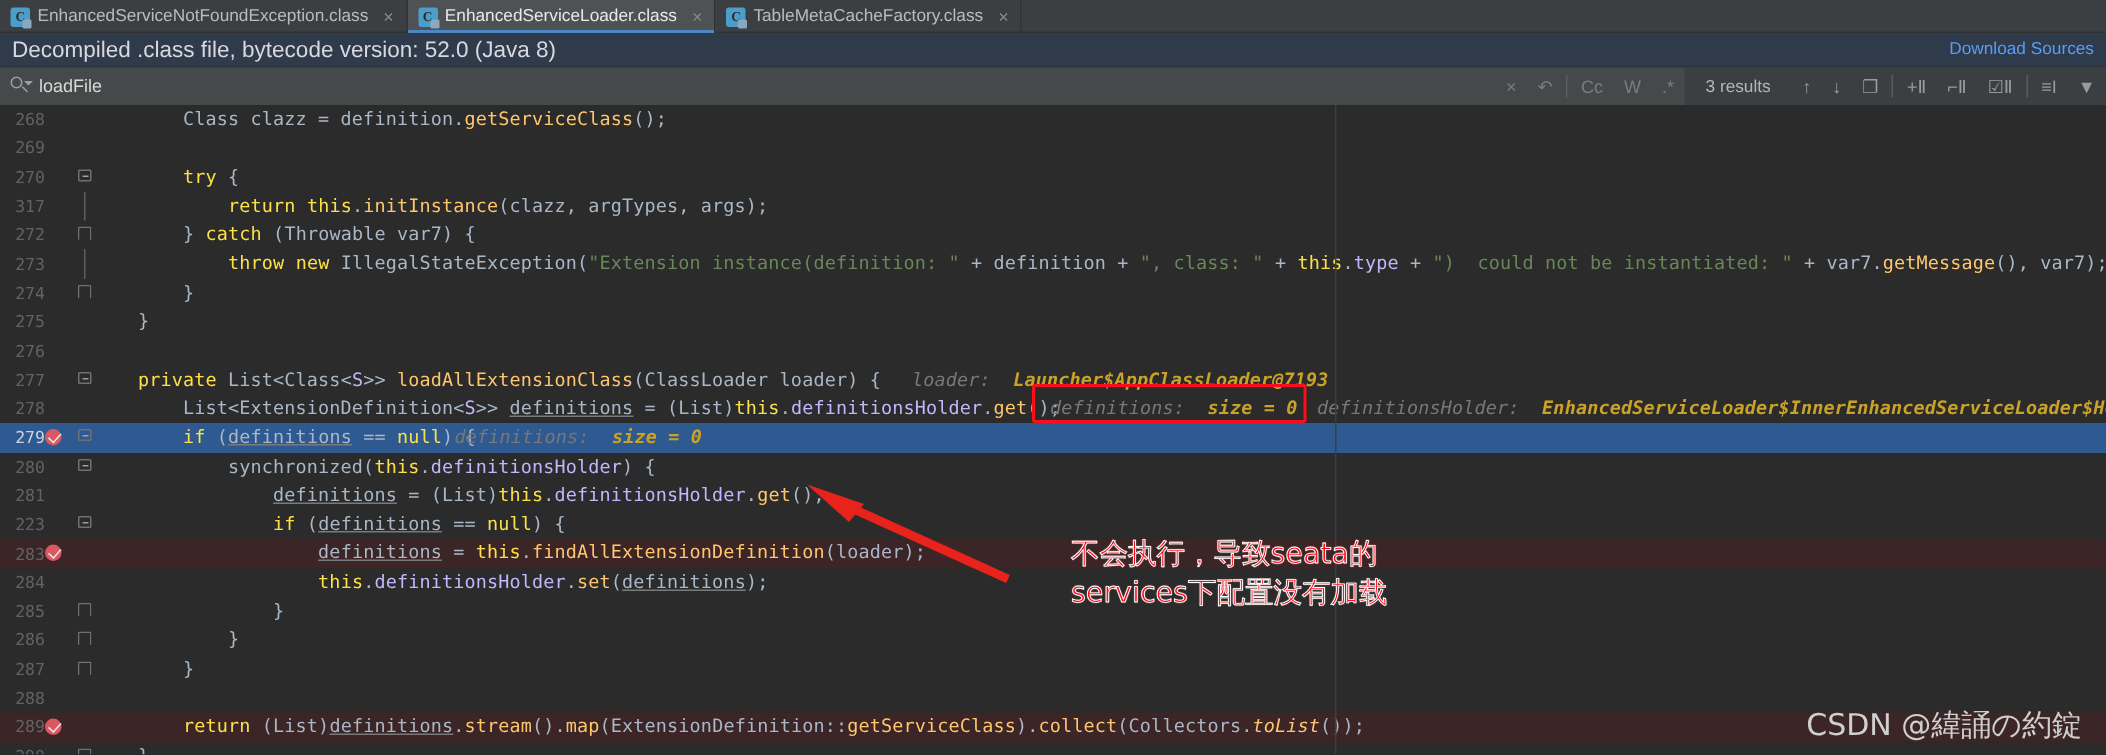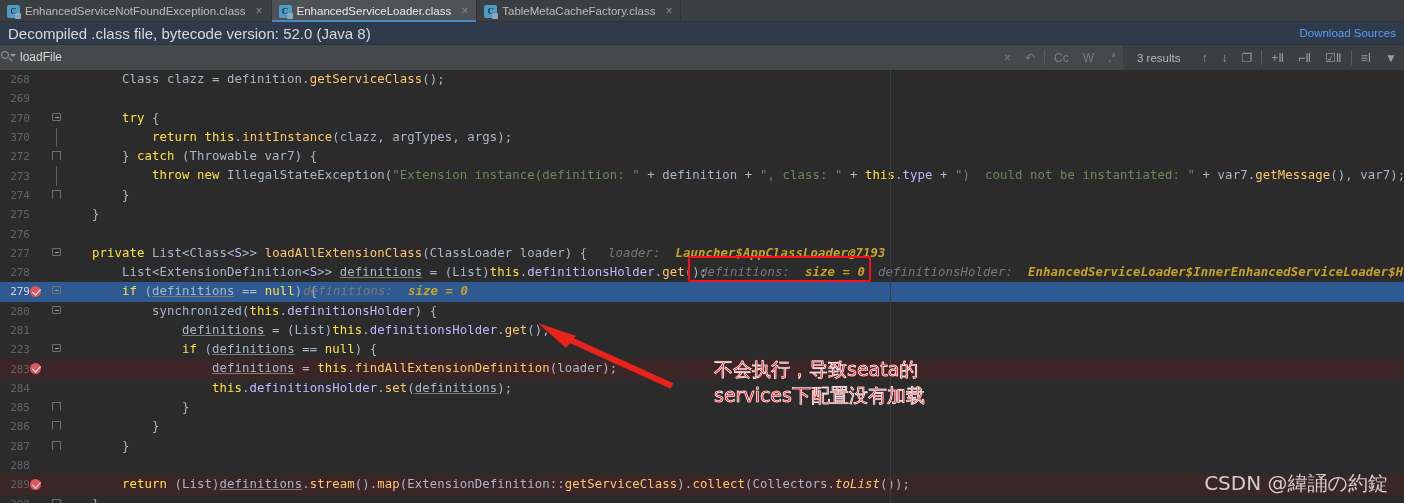--- a/index.html
+++ b/index.html
@@ -55,21 +55,21 @@
 
   
   .findbar {
     height: 25px; background: #3c3f41;
     display: flex; align-items: center;
     border-bottom: 1px solid #2b2b2b;
     position: relative;
   }
   .find-field {
     flex: 1; height: 25px; background: #45494a;
-    display: flex; align-items: center; gap: 6px; padding-left: 0;
+    display: flex; align-items: center; gap: 6px; padding-left: 6px;
     position: relative;
   }
   .find-search-icon { width: 14px; height: 14px; position: relative; flex: none; }
   .find-search-icon i {
     position: absolute; left: 1px; top: 1px; width: 8px; height: 8px;
     border: 1.4px solid #9aa0a6; border-radius: 50%;
   }
   .find-search-icon b {
     position: absolute; left: 8px; top: 9px; width: 5px; height: 1.4px;
     background: #9aa0a6; transform: rotate(45deg);
@@ -270,21 +270,21 @@
           <div class="gutter">
             <span class="lineno">270</span>
             <span class="fold">
               <i></i>
             </span>
           </div>
           <div class="codetext" style="position: relative;"><span class="cls">        </span><span class="kw">try</span><span class="cls"> {</span></div>
         </div>
         <div class="row">
           <div class="gutter">
-            <span class="lineno">370</span>
+            <span class="lineno">317</span>
             <span class="foldline"></span>
           </div>
           <div class="codetext" style="position: relative;"><span class="cls">            </span><span class="kw">return</span><span class="cls"> </span><span class="kw">this</span><span class="cls">.</span><span class="mth">initInstance</span><span class="cls">(clazz, argTypes, args);</span></div>
         </div>
         <div class="row">
           <div class="gutter">
             <span class="lineno">272</span>
             <span class="fold end">
               <i></i>
             </span>

